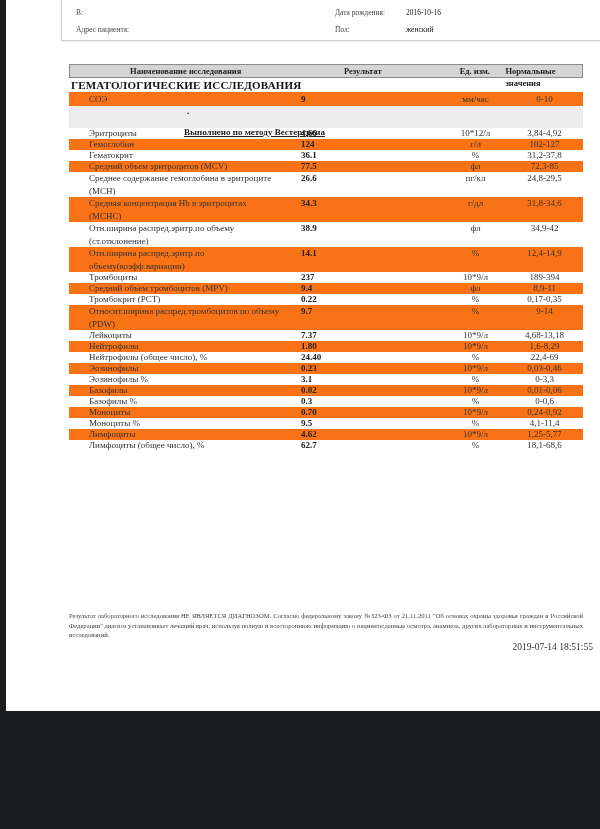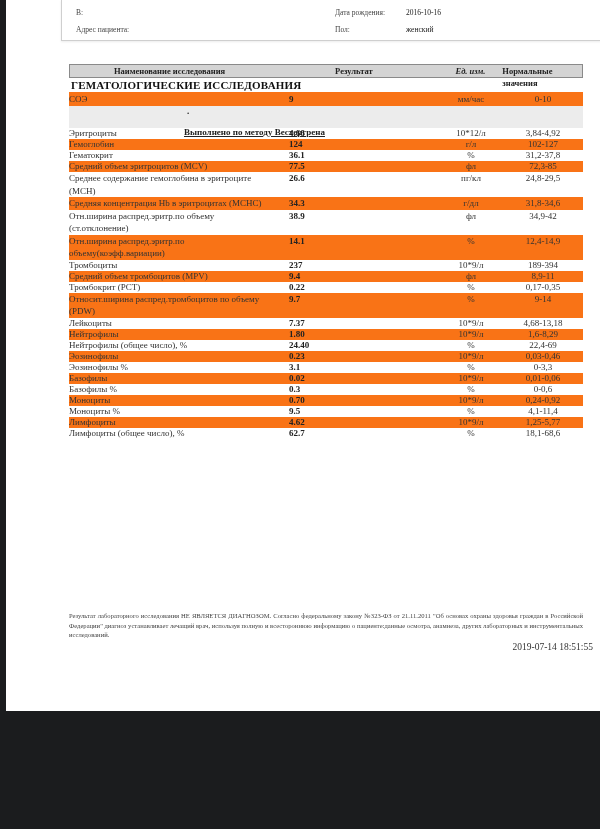--- a/index.html
+++ b/index.html
@@ -38,27 +38,27 @@
   .thead {
     display: flex;
     height: 12px;
     background: #d4d4d4;
     border: 1px solid #8a8a8a;
     font-weight: bold;
     font-size: 8.5px;
     line-height: 12px;
     color: #222;
   }
-  .c1 { width: 200px; }
+  .c1 { width: 200px; margin-left: 20px; }
   .c2 { width: 170px; }
   .c3 { width: 64px; }
   .c4 { width: 80px; }
   .thead .c1 { text-align: center; }
   .thead .c2 { text-align: center; }
-  .thead .c3 { text-align: center; font-style: italic; }
+  .thead .c3 { text-align: center; }
   .thead .c4 { text-align: left; }
   .section-title {
     height: 14px;
     font-weight: bold;
     font-size: 11px;
     line-height: 15px;
     letter-spacing: 0.2px;
     padding-left: 2px;
     color: #111;
   }

